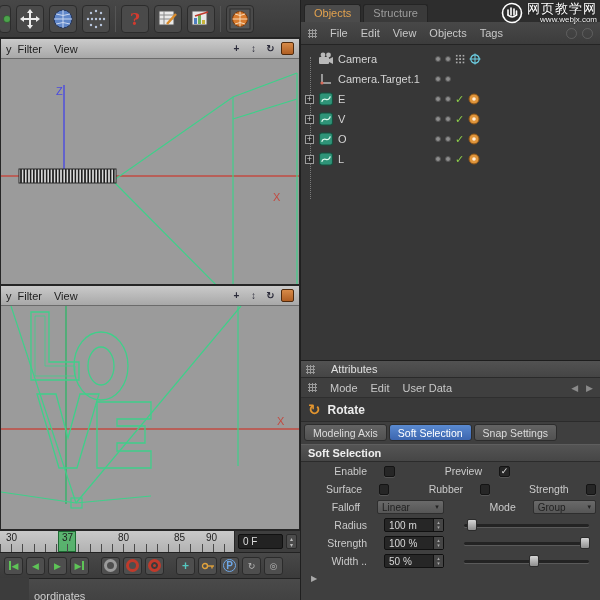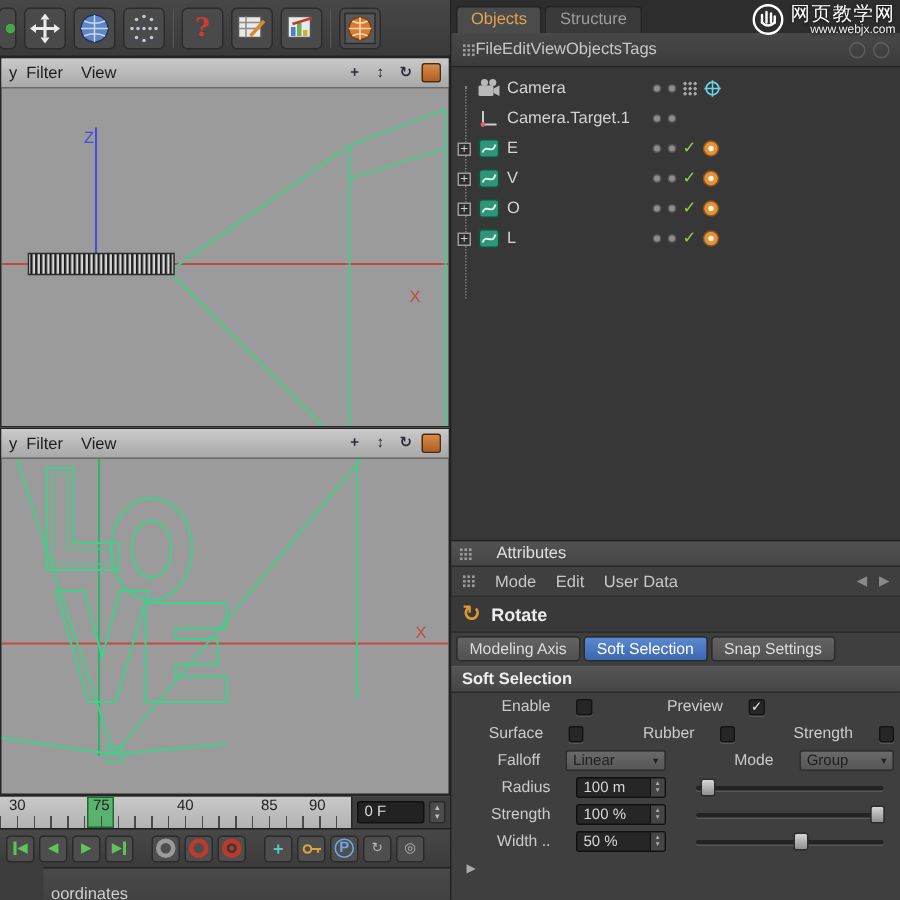--- a/index.html
+++ b/index.html
@@ -73,21 +73,21 @@
   
   .coords { height:34px; background:linear-gradient(#4a4a4a,#3d3d3d); border-top:1px solid #222;
             color:#cfcfcf; font-size:11px; display:flex; align-items:center; padding:0 5px; flex:0 0 auto;margin-left:29px; }
 
   
   .obj-tabs { height:22px; background:#2d2d2d; display:flex; align-items:flex-end; gap:2px; padding:3px 3px 0; position:relative; }
   .tab { font-size:11px; padding:2px 9px 3px; background:#3a3a3a; color:#9d9d9d; border-radius:3px 3px 0 0;
          border:1px solid #242424; border-bottom:none; }
   .tab.active { background:#4b4b4b; color:#e2a24f; }
   .obj-menubar { height:23px; background:linear-gradient(#484848,#3c3c3c); border-bottom:1px solid #242424;
-                 display:flex; align-items:center; font-size:11px; color:#c8c8c8; padding:0 7px; }
+                 display:flex; align-items:center; gap:13px; font-size:11px; color:#c8c8c8; padding:0 7px; }
   .grip { width:9px; height:9px; flex:0 0 auto;
           background-image:radial-gradient(#9a9a9a 1px, transparent 1.2px); background-size:3px 3px; }
   .mb-right { margin-left:auto; display:flex; gap:5px; align-items:center; }
   .dim-ic { width:11px; height:11px; border-radius:50%; border:1px solid #777; opacity:.55; }
 
   .obj-tree { flex:1 1 auto; background:#373737; position:relative; padding-top:4px; overflow:hidden; }
   .trunk { position:absolute; left:9px; top:12px; height:142px; border-left:1px dotted #7c7c7c; }
   .tree-row { height:20px; display:flex; align-items:center; font-size:11px; color:#d4d4d4; position:relative; padding-left:4px; }
   .plusbox { width:9px; height:9px; border:1px solid #9c9c9c; background:#2d2d2d; color:#cfcfcf;
              font-size:9px; line-height:7px; text-align:center; margin-right:4px; flex:0 0 auto; }
@@ -318,22 +318,22 @@
             <path d="M96 96 H150 V113 H116 V120 H144 V137 H116 V145 H150 V162 H96 Z"></path>
           </g>
         </svg>
       </div>
     </div>
 
     <div class="ruler">
       <div class="scrubber"></div>
       <div class="ruler-ticks"></div>
       <span class="ruler-num" style="left:6px">30</span>
-      <span class="ruler-num" style="left:62px">75</span>
-      <span class="ruler-num" style="left:118px">40</span>
+      <span class="ruler-num" style="left:62px">37</span>
+      <span class="ruler-num" style="left:118px">80</span>
       <span class="ruler-num" style="left:174px">85</span>
       <span class="ruler-num" style="left:206px">90</span>
       <div class="frame-box">
         <span class="frame-field">0 F</span>
         <span class="mini-stepper">
           <span>▴</span>
           <span>▾</span>
         </span>
       </div>
     </div>

